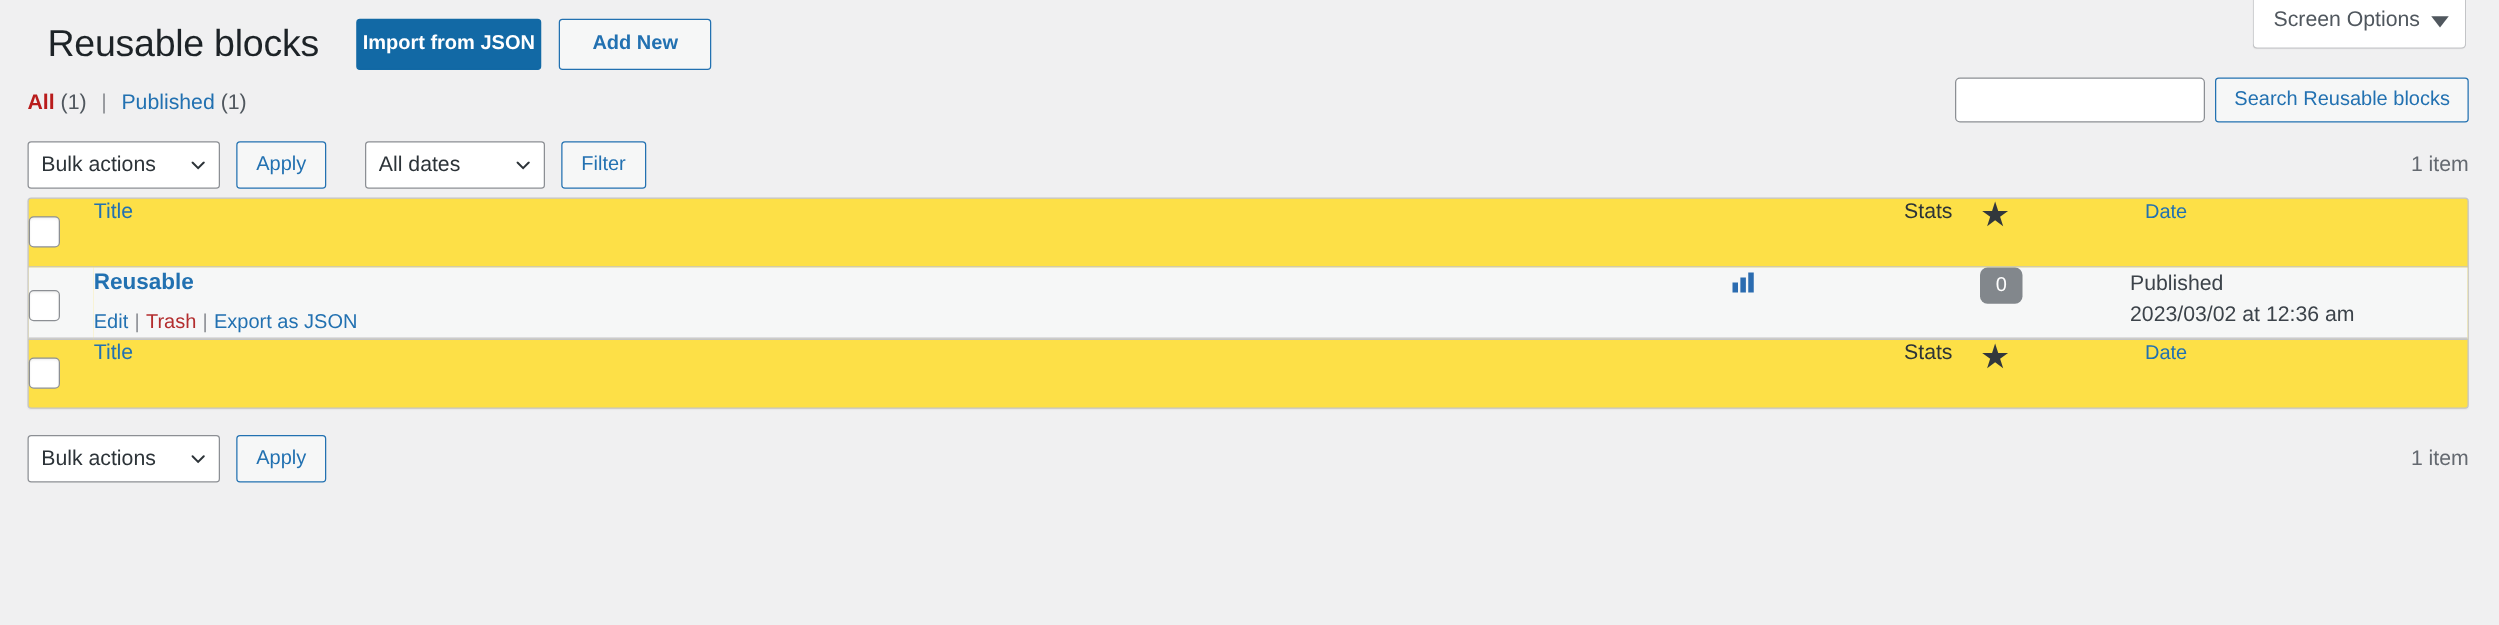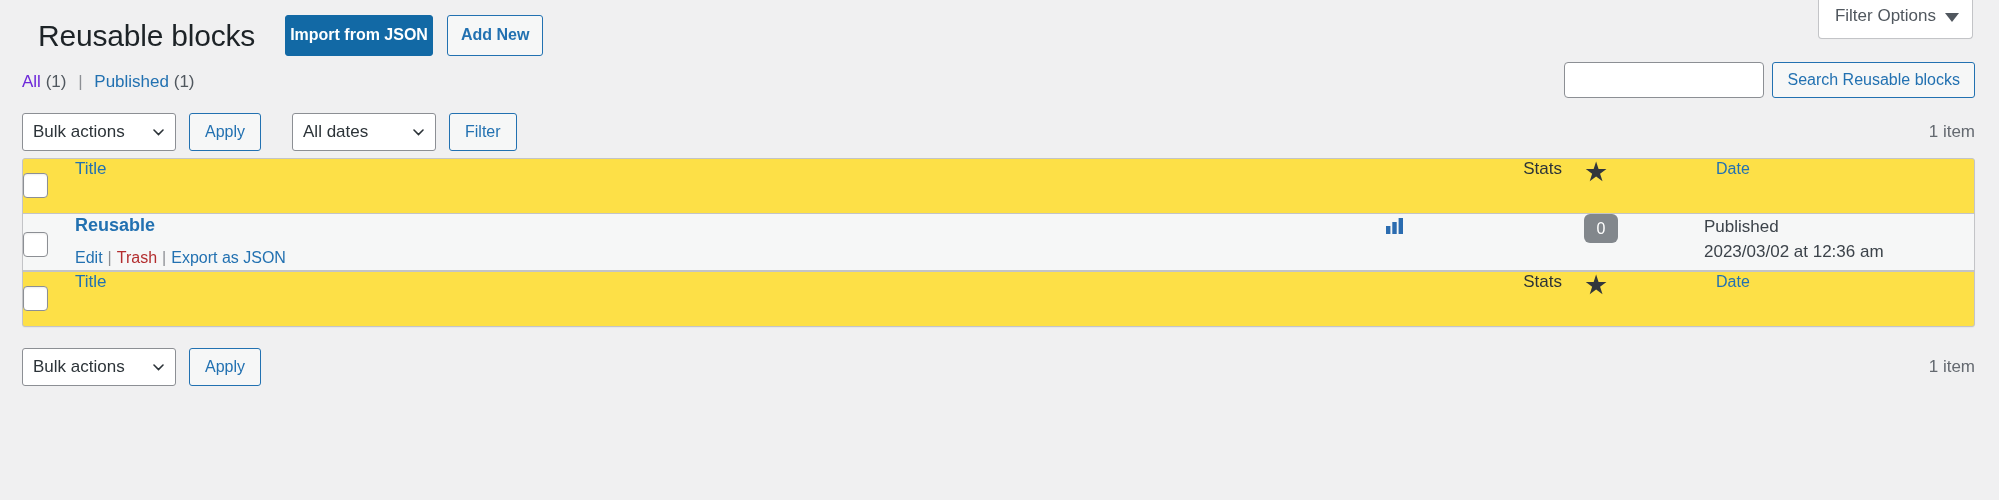--- a/index.html
+++ b/index.html
@@ -85,39 +85,39 @@
     border: 1px solid #1269a5;
     color: #fff;
     font-weight: 700;
     padding: 11px 4px 12px;
   }
   .btn-secondary {
     background: #f6f7f7;
     border: 1px solid #2271b1;
     color: #2271b1;
     font-weight: 700;
-    padding: 11px 13px 12px;
+    padding: 11px 26px 12px;
   }
   .btn-plain {
     background: #f6f7f7;
     border: 1px solid #2271b1;
     color: #2271b1;
     font-weight: 400;
     padding: 11px 15px 12px;
     text-align: center;
   }
 
   
   .subsubsub {
     margin: 14px 0 0 22px;
     font-size: 17px;
     color: #50575e;
     line-height: 1.4;
   }
-  .subsubsub .cur { color: #6d28d9; font-weight: 400; }
+  .subsubsub .cur { color: #b91c1c; font-weight: 700; }
   .subsubsub a { color: #2271b1; text-decoration: none; }
   .subsubsub .count { color: #50575e; }
   .subsubsub .sep { color: #8c8f94; padding: 0 7px; }
 
   
   .search-box {
     position: absolute;
     top: 62px; right: 24px;
     display: flex;
     align-items: center;
@@ -283,21 +283,21 @@
   .date-cell .status { display: block; }
   .date-cell .stamp { display: block; }
 </style>
 </head>
 <body>
 
 <div class="page">
 
   <div class="screen-meta-links">
     <div class="screen-options-btn">
-      <span>Filter Options</span>
+      <span>Screen Options</span>
       <span class="caret-down"></span>
     </div>
   </div>
 
   <div class="heading-row">
     <h1 class="page-title">Reusable blocks</h1>
     <a class="btn btn-primary" href="#">Import from JSON</a>
     <a class="btn btn-secondary" href="#">Add New</a>
   </div>
 

